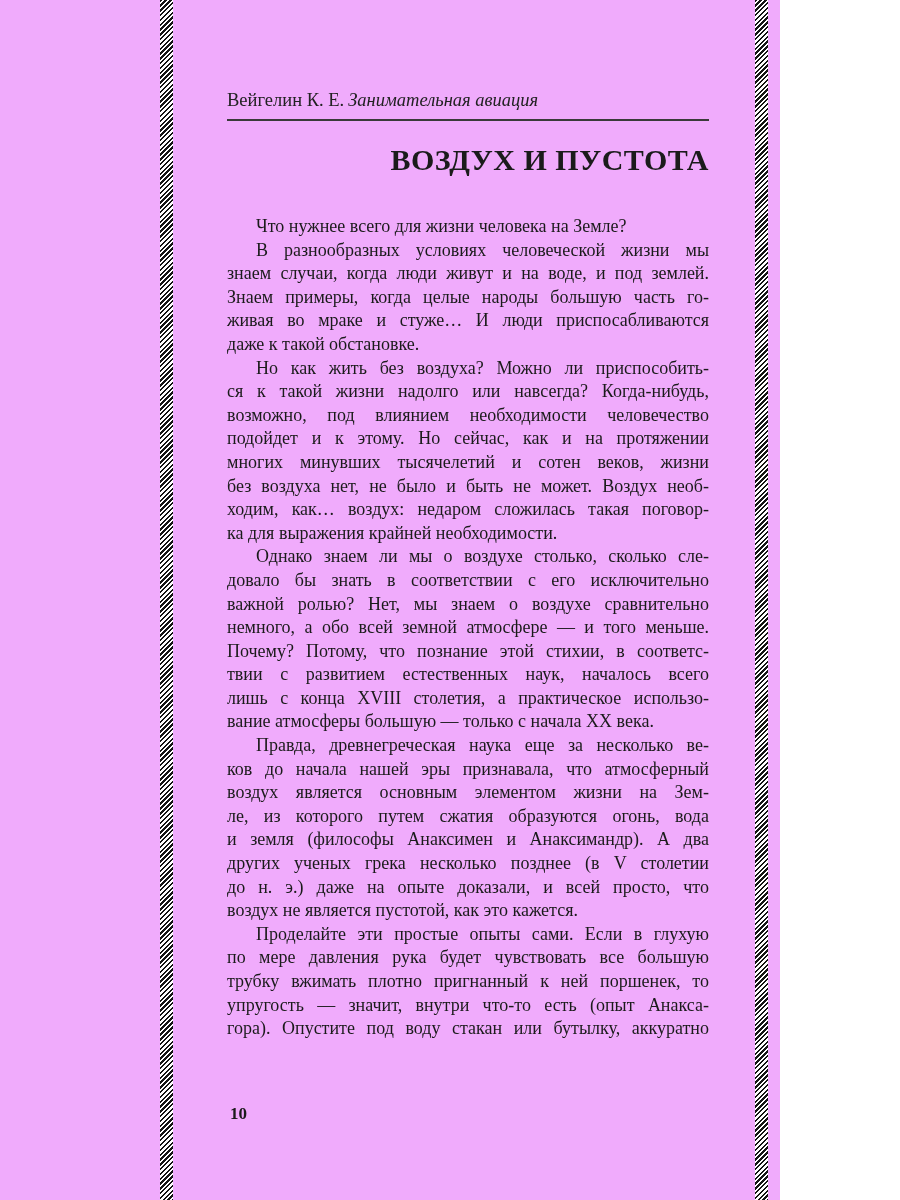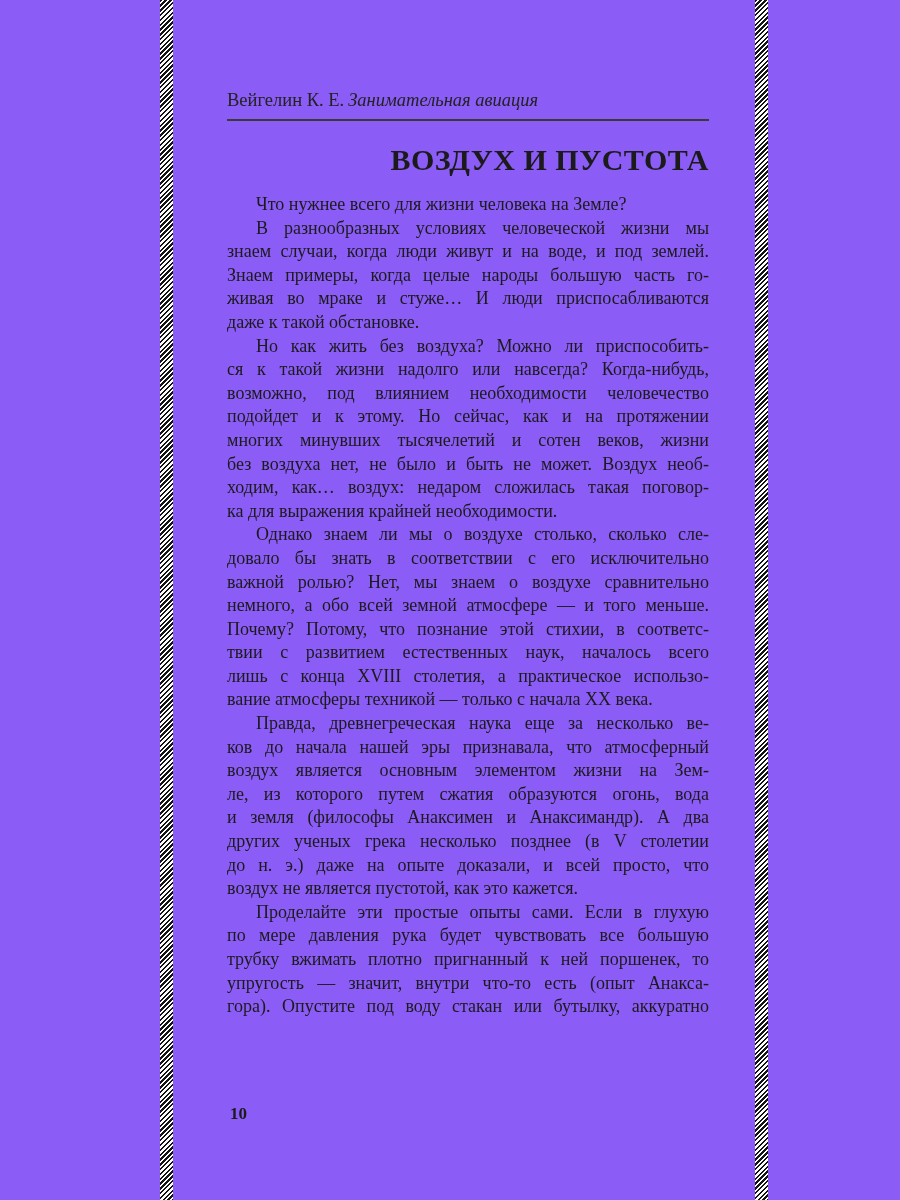--- a/index.html
+++ b/index.html
@@ -1,20 +1,20 @@
 <!DOCTYPE html>
 <html><head>
 <meta charset="utf-8">
 <style>
   html, body { margin: 0; padding: 0; background: #ffffff; }
   .page {
     position: relative;
-    width: 900px;
+    width: 780px;
     height: 1200px;
-    background: #8b5cf6;
+    background: #f0abfc;
     font-family: "Liberation Serif", "DejaVu Serif", serif;
     color: #1b1b1b;
     overflow: hidden;
   }
   .hatch {
     position: absolute;
     top: 0;
     bottom: 0;
     width: 13px;
     background: repeating-linear-gradient(135deg, #141414 0 1.7px, #ffffff 1.7px 3.4px);
@@ -42,21 +42,21 @@
   .chapter-title {
     margin: 22px 0 0 0;
     font-size: 30px;
     line-height: 34px;
     font-weight: 700;
     letter-spacing: 0.5px;
     text-align: right;
     color: #1b1b1b;
   }
   .body-text {
-    margin-top: 16px;
+    margin-top: 38px;
     font-size: 18px;
   }
   .para { margin: 0; }
   .line {
     line-height: 23.6px;
     text-align: justify;
     text-align-last: justify;
     white-space: normal;
   }
   .line.indent { text-indent: 29px; }
@@ -106,21 +106,21 @@
           <div class="line lastline">ка для выражения крайней необходимости.</div>
         </div>
         <div class="para">
           <div class="line indent">Однако знаем ли мы о воздухе столько, сколько сле-</div>
           <div class="line">довало бы знать в соответствии с его исключительно</div>
           <div class="line">важной ролью? Нет, мы знаем о воздухе сравнительно</div>
           <div class="line">немного, а обо всей земной атмосфере — и того меньше.</div>
           <div class="line">Почему? Потому, что познание этой стихии, в соответс-</div>
           <div class="line">твии с развитием естественных наук, началось всего</div>
           <div class="line">лишь с конца XVIII столетия, а практическое использо-</div>
-          <div class="line lastline">вание атмосферы техникой — только с начала XX века.</div>
+          <div class="line lastline">вание атмосферы большую — только с начала XX века.</div>
         </div>
         <div class="para">
           <div class="line indent">Правда, древнегреческая наука еще за несколько ве-</div>
           <div class="line">ков до начала нашей эры признавала, что атмосферный</div>
           <div class="line">воздух является основным элементом жизни на Зем-</div>
           <div class="line">ле, из которого путем сжатия образуются огонь, вода</div>
           <div class="line">и земля (философы Анаксимен и Анаксимандр). А два</div>
           <div class="line">других ученых грека несколько позднее (в V столетии</div>
           <div class="line">до н. э.) даже на опыте доказали, и всей просто, что</div>
           <div class="line lastline">воздух не является пустотой, как это кажется.</div>

